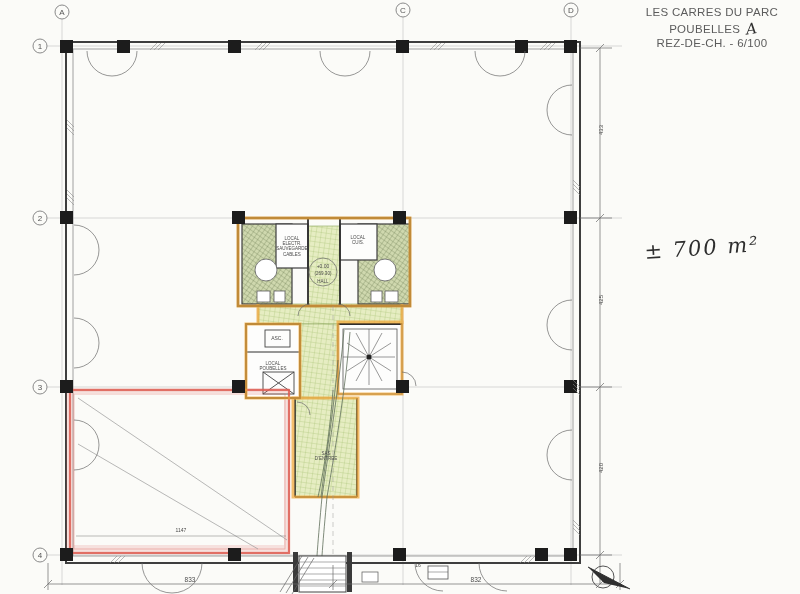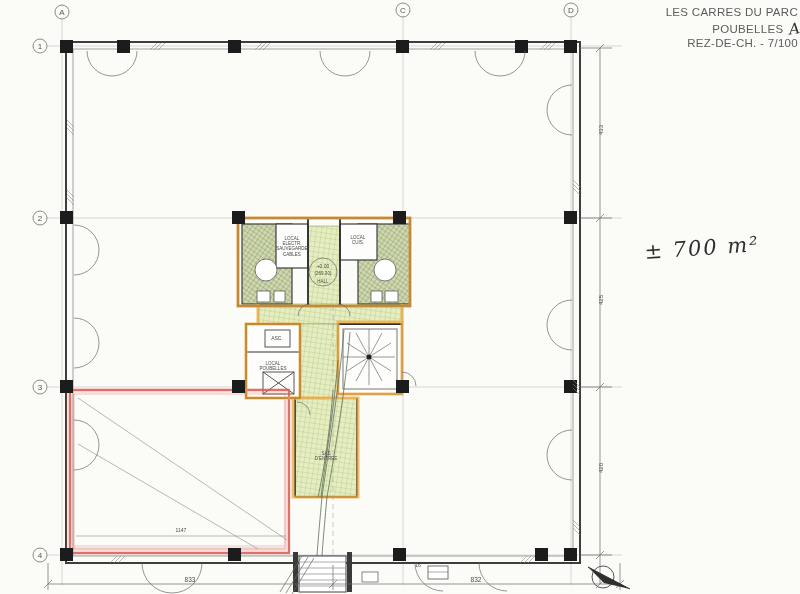--- a/index.html
+++ b/index.html
@@ -6,21 +6,21 @@
   .page{position:relative;width:800px;height:594px;background:#fbfbf8;overflow:hidden;
         font-family:"Liberation Sans",sans-serif;}
   .page svg{position:absolute;left:0;top:0;}
   .lbl{position:absolute;transform:translate(-50%,-50%);color:#4a4a4a;text-align:center;
        white-space:pre-line;line-height:1.15;pointer-events:none;}
   .t45{font-size:4.5px;} .t5{font-size:5px;} .t6{font-size:6px;} .t65{font-size:6.5px;}
   .rot{transform:translate(-50%,-50%) rotate(-90deg);}
   .bub{position:absolute;width:13px;height:13px;border:1px solid #8a8a8a;border-radius:50%;
        background:#fbfbf8;font-size:8px;line-height:13px;text-align:center;color:#555;
        transform:translate(-50%,-50%);}
-  .titleblock{position:absolute;left:626px;top:6px;width:172px;text-align:right;
+  .titleblock{position:absolute;left:626px;top:6px;width:172px;text-align:center;
        color:#5c5c5c;font-size:11.5px;letter-spacing:.3px;line-height:1.18;}
   .hand{display:inline-block;font-family:"DejaVu Serif",serif;font-style:italic;
        font-size:15px;color:#2e2e2e;transform:rotate(-8deg) translate(2px,1px);}
   .areanote{position:absolute;left:702px;top:248px;transform:translate(-50%,-50%) rotate(-4deg);
        font-family:"DejaVu Serif",serif;font-style:italic;font-size:21px;color:#2d2d2d;
        letter-spacing:2px;white-space:nowrap;}
 </style>
 </head>
 <body>
 
@@ -202,21 +202,21 @@
     <path d="M588 567L630 589" stroke="#2f2f2f" stroke-width="1"></path>
   </g>
 </svg>
 
 <div class="titleblock">
   <div>LES CARRES DU PARC</div>
   <div>
     <span>POUBELLES</span>
     <span class="hand">A</span>
   </div>
-  <div>REZ-DE-CH. - 7/100</div>
+  <div>REZ-DE-CH. - 6/100</div>
 </div>
 
 <div class="areanote">± 700 m²</div>
 
 <div class="bub" style="left:62px;top:12px">A</div>
 <div class="bub" style="left:403px;top:10px">C</div>
 <div class="bub" style="left:571px;top:10px">D</div>
 <div class="bub" style="left:40px;top:46px">1</div>
 <div class="bub" style="left:40px;top:218px">2</div>
 <div class="bub" style="left:40px;top:387px">3</div>

